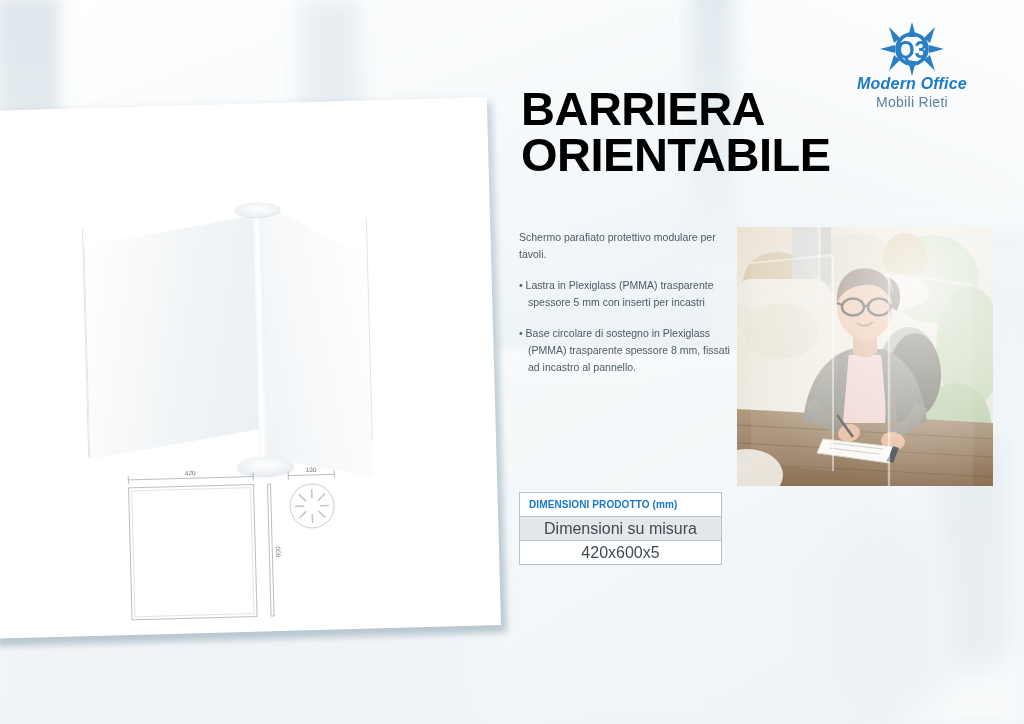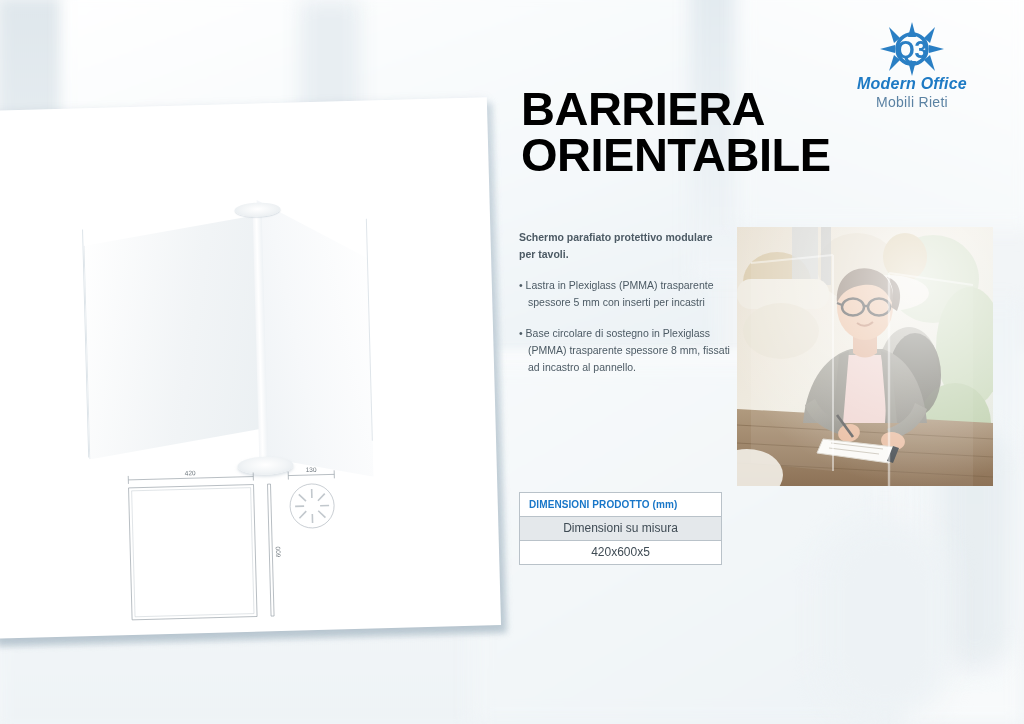--- a/index.html
+++ b/index.html
@@ -94,21 +94,21 @@
   
   .title{
     position:absolute;left:521px;top:86px;width:470px;
     font-size:47px;font-weight:bold;line-height:.98;color:#000000;
     letter-spacing:-.5px;
   }
   .title .l2{display:block;}
 
   .intro{
     position:absolute;left:519px;top:229px;width:210px;
-    font-size:10.5px;line-height:1.62;color:#4c5a64;font-weight:bold;
+    font-size:10.5px;line-height:1.62;color:#4c5a64;
   }
   .bullets{position:absolute;left:519px;top:277px;width:215px;}
   .bullet{
     font-size:10.5px;line-height:1.62;color:#4c5a64;
     padding-left:9px;text-indent:-9px;margin-bottom:14px;
   }
   .bullet .dot{color:#4c5a64;}
 
   
   .photo{
@@ -116,21 +116,21 @@
   }
   .photo svg{display:block;}
 
   
   .dimtable{
     position:absolute;left:519px;top:492px;width:201px;
     border:1px solid #b9c2c9;border-collapse:collapse;background:#fff;
   }
   .dimtable .row{
     border-bottom:1px solid #b9c2c9;height:23px;line-height:23px;
-    text-align:center;font-size:12px;color:#3f4b54;
+    text-align:center;font-size:16px;color:#3f4b54;
   }
   .dimtable .row:last-child{border-bottom:none;}
   .dimtable .head{
     text-align:left;padding-left:9px;color:#1876c8;font-weight:bold;
     font-size:10px;letter-spacing:.1px;background:#ffffff;
   }
   .dimtable .grey{background:#e4e8eb;}
 </style>
 </head>
 <body>

